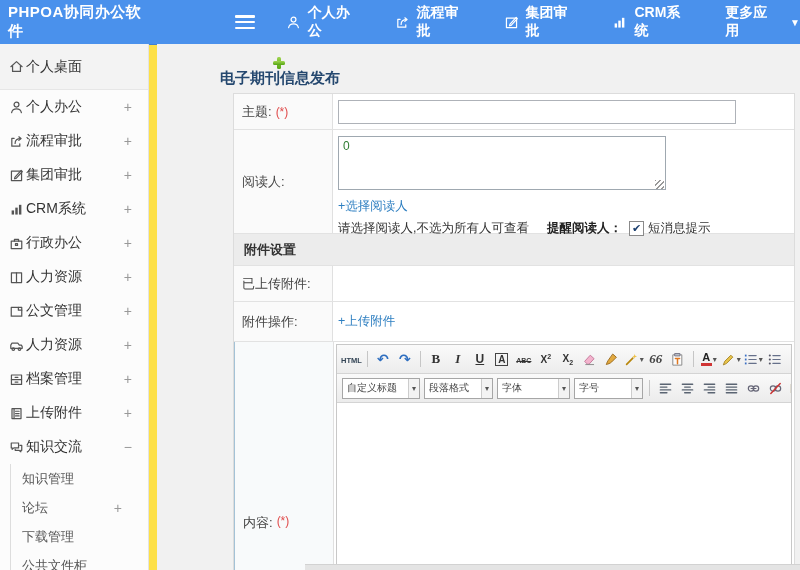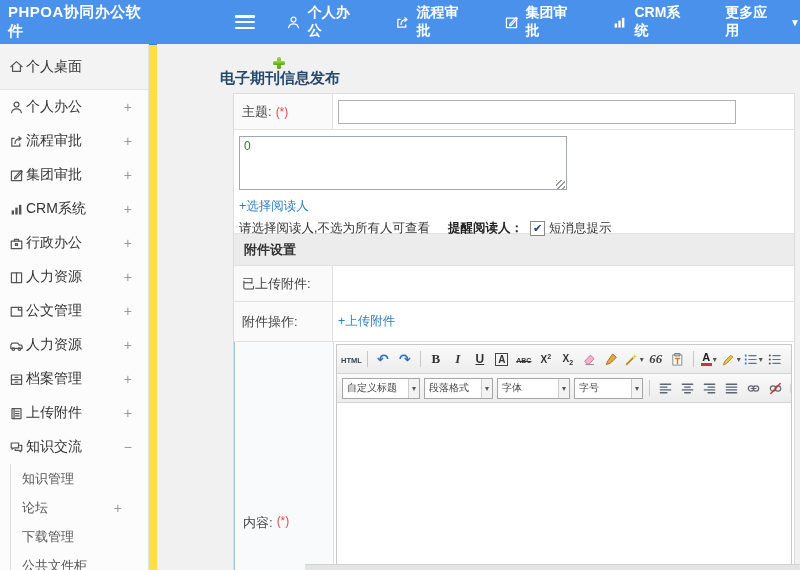--- a/index.html
+++ b/index.html
@@ -325,20 +325,21 @@
         <div class="label-cell">
           <span>主题:</span>
             <span class="req">(*)</span>
         </div>
         <div class="value-cell">
           <input class="subject-input" type="text" value="" style="">
         </div>
       </div>
 
       <div class="row row-readers">
+        <div class="label-cell">阅读人:</div>
         <div class="value-cell">
           <span class="ta-wrap">
             <textarea class="readers-ta" style="">0</textarea>
             <span class="grip"></span>
           </span>
           <div><span class="link">+选择阅读人</span></div>
           <div class="hint-row">
             <span>请选择阅读人,不选为所有人可查看</span>
             <span class="remind">提醒阅读人：</span>
             <span class="checkbox">✔</span>

